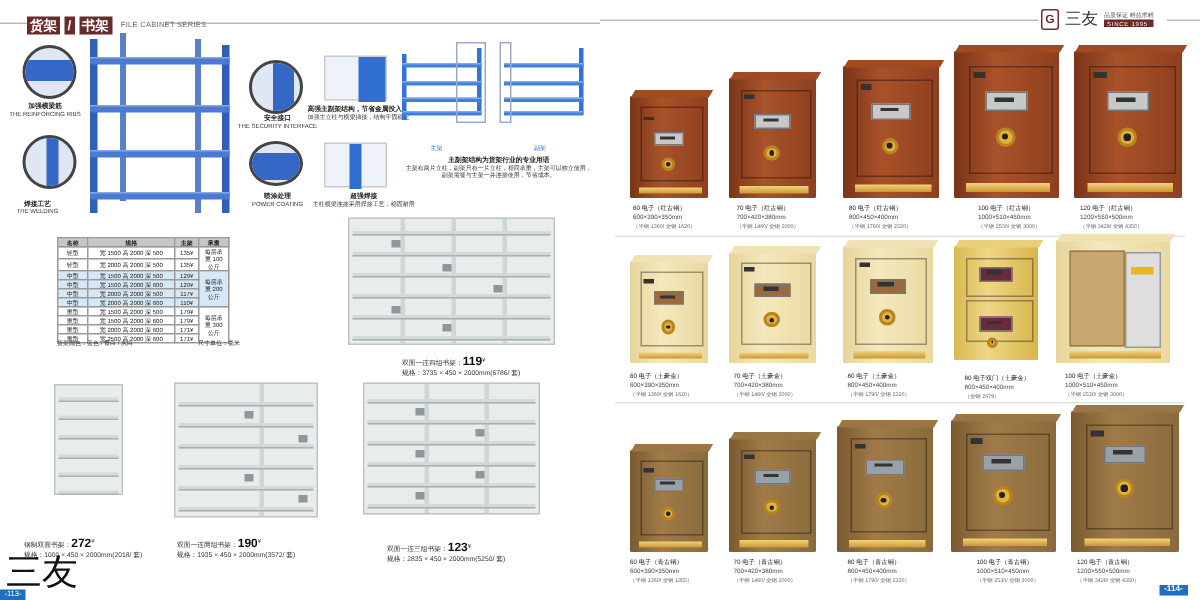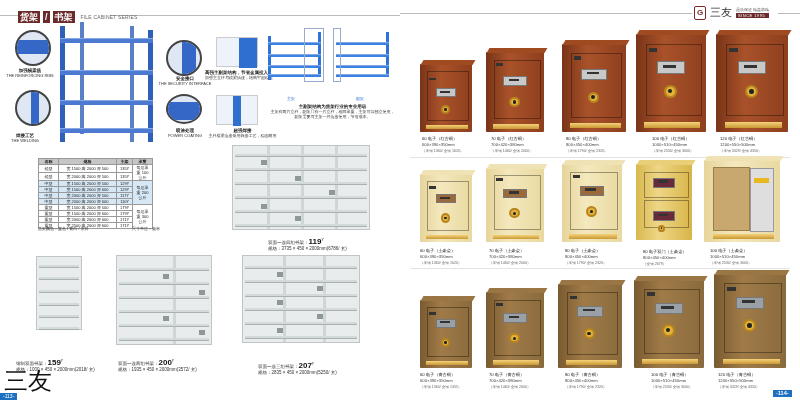--- a/index.html
+++ b/index.html
@@ -235,57 +235,57 @@
 
 <div class="bs" style="left:36px;top:256px;width:46px;height:74px">
   <div class="shelfline" style="top:8px"></div>
     <div class="shelfline" style="top:20px"></div>
     <div class="shelfline" style="top:33px"></div>
     <div class="shelfline" style="top:46px"></div>
     <div class="shelfline" style="top:58px"></div>
     <div class="shelfline" style="top:70px"></div>
 </div>
 <div class="bs-cap" style="left:16px;top:358px">
-  <span>钢制双面书架：</span><span class="price">159</span><sup style="font-size:4px">¥</sup><br><span>规格：1000 × 450 × 2000mm(2018/ 套)</span>
+  <span>钢制双面书架：</span><span class="price">272</span><sup style="font-size:4px">¥</sup><br><span>规格：1000 × 450 × 2000mm(2018/ 套)</span>
 </div>
 
 <div class="bs" style="left:116px;top:255px;width:96px;height:90px">
   <div class="divider" style="left:56px"></div>
   <div class="shelfline" style="top:12px"></div>
     <div class="shelfline" style="top:26px"></div>
     <div class="shelfline" style="top:40px"></div>
     <div class="shelfline" style="top:54px"></div>
     <div class="shelfline" style="top:68px"></div>
     <div class="shelfline" style="top:82px"></div>
   <div class="bracket" style="left:46px;top:18px"></div>
     <div class="bracket" style="left:82px;top:34px"></div>
     <div class="bracket" style="left:46px;top:60px"></div>
     <div class="bracket" style="left:82px;top:74px"></div>
 </div>
 <div class="bs-cap" style="left:118px;top:358px">
-  <span>双面一连两组书架：</span><span class="price">200</span><sup style="font-size:4px">¥</sup><br><span>规格：1935 × 450 × 2000mm(3572/ 套)</span>
+  <span>双面一连两组书架：</span><span class="price">190</span><sup style="font-size:4px">¥</sup><br><span>规格：1935 × 450 × 2000mm(3572/ 套)</span>
 </div>
 
 <div class="bs" style="left:242px;top:255px;width:118px;height:88px">
   <div class="divider" style="left:40px"></div>
     <div class="divider" style="left:80px"></div>
   <div class="shelfline" style="top:10px"></div>
     <div class="shelfline" style="top:24px"></div>
     <div class="shelfline" style="top:38px"></div>
     <div class="shelfline" style="top:52px"></div>
     <div class="shelfline" style="top:66px"></div>
     <div class="shelfline" style="top:80px"></div>
   <div class="bracket" style="left:34px;top:16px"></div>
     <div class="bracket" style="left:74px;top:30px"></div>
     <div class="bracket" style="left:34px;top:44px"></div>
     <div class="bracket" style="left:74px;top:58px"></div>
     <div class="bracket" style="left:34px;top:72px"></div>
 </div>
 <div class="bs-cap" style="left:258px;top:361px">
-  <span>双面一连三组书架：</span><span class="price">207</span><sup style="font-size:4px">¥</sup><br><span>规格：2835 × 450 × 2000mm(5250/ 套)</span>
+  <span>双面一连三组书架：</span><span class="price">123</span><sup style="font-size:4px">¥</sup><br><span>规格：2835 × 450 × 2000mm(5250/ 套)</span>
 </div>
 
 <div class="safe red" style="left:420px;top:64px;width:52px;height:68px">
     <div class="top"></div>
     <div class="door"></div>
     <div class="brand" style="top:20%"></div>
     <div class="panel" style="top:36%"></div>
     <div class="knob" style="top:60%"></div>
     <div class="foot"></div>
   </div>

